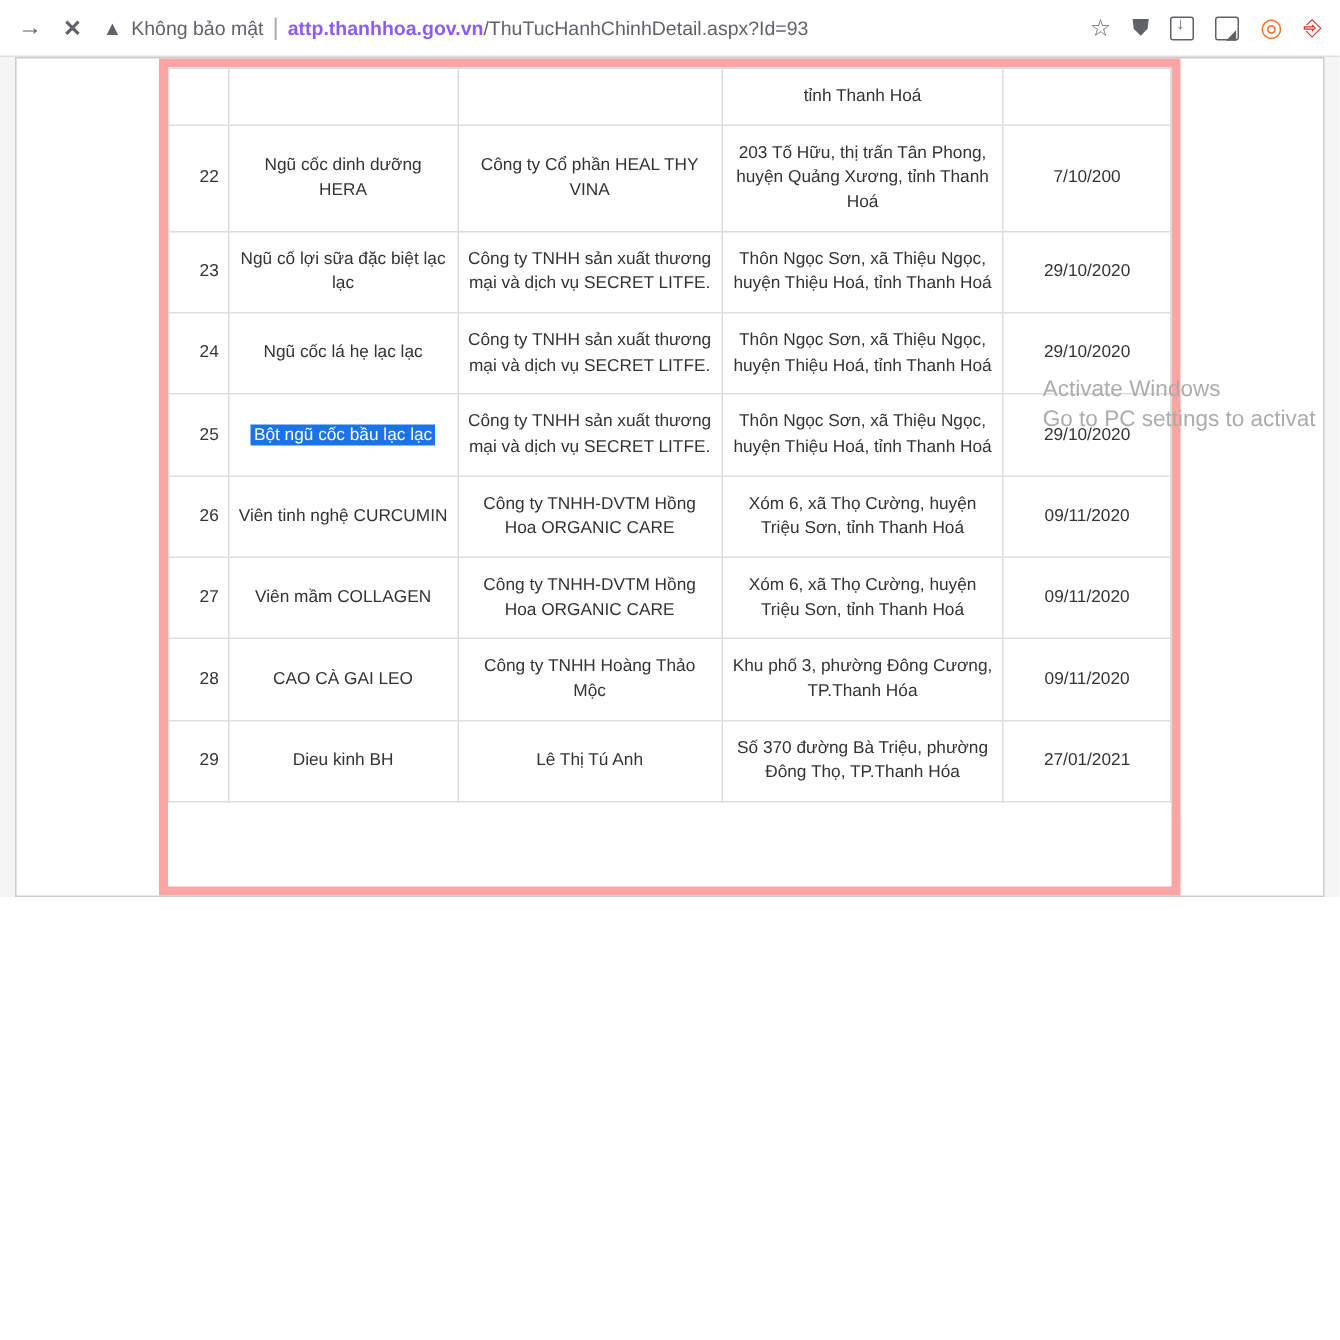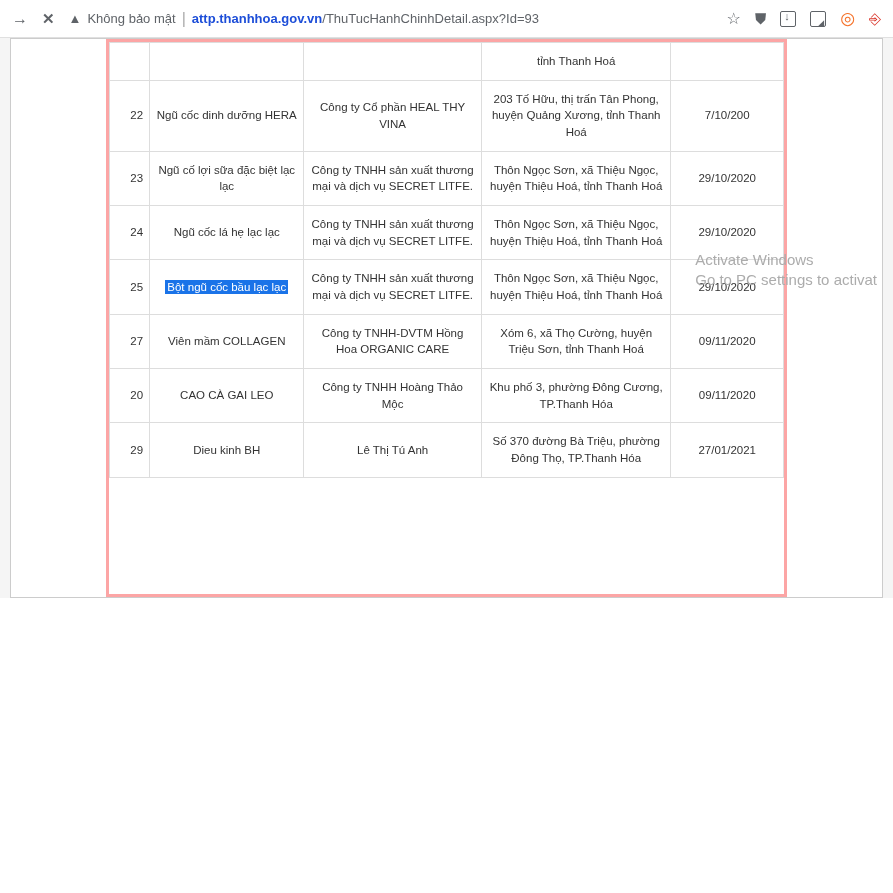--- a/index.html
+++ b/index.html
@@ -4,35 +4,35 @@
 <style>
 * { box-sizing: border-box; margin: 0; padding: 0; }
 body { font-family: Arial, sans-serif; background: #fff; width: 893px; height: 893px; overflow: hidden; position: relative; }
 
 .browser-bar { display: flex; align-items: center; padding: 8px 12px; border-bottom: 1px solid #e0e0e0; background: #fff; position: relative; }
 .nav-arrow { color: #5f6368; font-size: 16px; margin-right: 14px; cursor: pointer; }
 .nav-close { color: #5f6368; font-size: 15px; margin-right: 14px; cursor: pointer; font-weight: bold; }
 .insecure-icon { color: #5f6368; font-size: 13px; margin-right: 6px; }
 .insecure-text { color: #5f6368; font-size: 13px; }
 .url-divider { color: #aaa; margin: 0 6px; }
-.url-domain { color: #1d4ed8; font-size: 13px; font-weight: 600; }
+.url-domain { color: #8b5cf6; font-size: 13px; font-weight: 600; }
 .url-path { color: #5f6368; font-size: 13px; }
 .toolbar-right { margin-left: auto; display: flex; align-items: center; gap: 14px; }
 .toolbar-icon { color: #5f6368; font-size: 15px; cursor: pointer; }
 .toolbar-icon.star { font-size: 16px; }
 .toolbar-icon.rect { border: 1.5px solid #5f6368; width: 16px; height: 16px; display: inline-block; border-radius: 2px; position: relative; }
 .toolbar-icon.rect::after { content: "↓"; position: absolute; top: -2px; left: 3px; font-size: 11px; }
 .toolbar-icon.img { display:inline-block; width:16px; height:16px; border:1.5px solid #5f6368; border-radius:2px; position:relative; }
 .toolbar-icon.img::after { content:"◢"; position:absolute; bottom:-2px; right:1px; font-size:9px; color:#5f6368; }
 .toolbar-icon.orange { color: #f5722a; font-size: 17px; }
 .toolbar-icon.red { color: #d93025; }
 
 .content-area { background: #f5f5f5; padding: 0; height: 560px; position: relative; overflow: hidden; }
 .page-box { background: #fff; border: 1px solid #ccc; margin: 0 10px; padding: 0; height: 100%; }
-.inner-box { border: 3px solid #fca5a5; margin: 0 95px 0 95px; height: 100%; padding: 0; }
+.inner-box { border: 6px solid #fca5a5; margin: 0 95px 0 95px; height: 100%; padding: 0; }
 
 table.data { width: 100%; border-collapse: collapse; table-layout: fixed; }
 table.data td { border: 1px solid #ddd; padding: 10px 6px; text-align: center; font-size: 11.5px; color: #333; line-height: 1.45; vertical-align: middle; }
 table.data td.col-stt { width: 34px; padding-left: 20px; }
 table.data td.col-name { width: 130px; }
 table.data td.col-company { width: 150px; }
 table.data td.col-addr { width: 160px; }
 table.data td.col-date { width: 95px; }
 .highlight { background: #1a73e8; color: #fff; padding: 1px 2px; }
 
@@ -95,28 +95,35 @@
     <td class="col-date">29/10/2020</td>
             </tr>
             <tr>
     <td class="col-stt">25</td>
     <td class="col-name"><span class="highlight">Bột ngũ cốc bầu lạc lạc</span></td>
     <td class="col-company">Công ty TNHH sản xuất thương mại và dịch vụ SECRET LITFE.</td>
     <td class="col-addr">Thôn Ngọc Sơn, xã Thiệu Ngọc, huyện Thiệu Hoá, tỉnh Thanh Hoá</td>
     <td class="col-date">29/10/2020</td>
             </tr>
             <tr>
+    <td class="col-stt">26</td>
+    <td class="col-name">Viên tinh nghệ CURCUMIN</td>
+    <td class="col-company">Công ty TNHH-DVTM Hồng Hoa ORGANIC CARE</td>
+    <td class="col-addr">Xóm 6, xã Thọ Cường, huyện Triệu Sơn, tỉnh Thanh Hoá</td>
+    <td class="col-date">09/11/2020</td>
+            </tr>
+            <tr>
     <td class="col-stt">27</td>
     <td class="col-name">Viên mầm COLLAGEN</td>
     <td class="col-company">Công ty TNHH-DVTM Hồng Hoa ORGANIC CARE</td>
     <td class="col-addr">Xóm 6, xã Thọ Cường, huyện Triệu Sơn, tỉnh Thanh Hoá</td>
     <td class="col-date">09/11/2020</td>
             </tr>
             <tr>
-    <td class="col-stt">20</td>
+    <td class="col-stt">28</td>
     <td class="col-name">CAO CÀ GAI LEO</td>
     <td class="col-company">Công ty TNHH Hoàng Thảo Mộc</td>
     <td class="col-addr">Khu phố 3, phường Đông Cương, TP.Thanh Hóa</td>
     <td class="col-date">09/11/2020</td>
             </tr>
             <tr>
     <td class="col-stt">29</td>
     <td class="col-name">Dieu kinh BH</td>
     <td class="col-company">Lê Thị Tú Anh</td>
     <td class="col-addr">Số 370 đường Bà Triệu, phường Đông Thọ, TP.Thanh Hóa</td>

